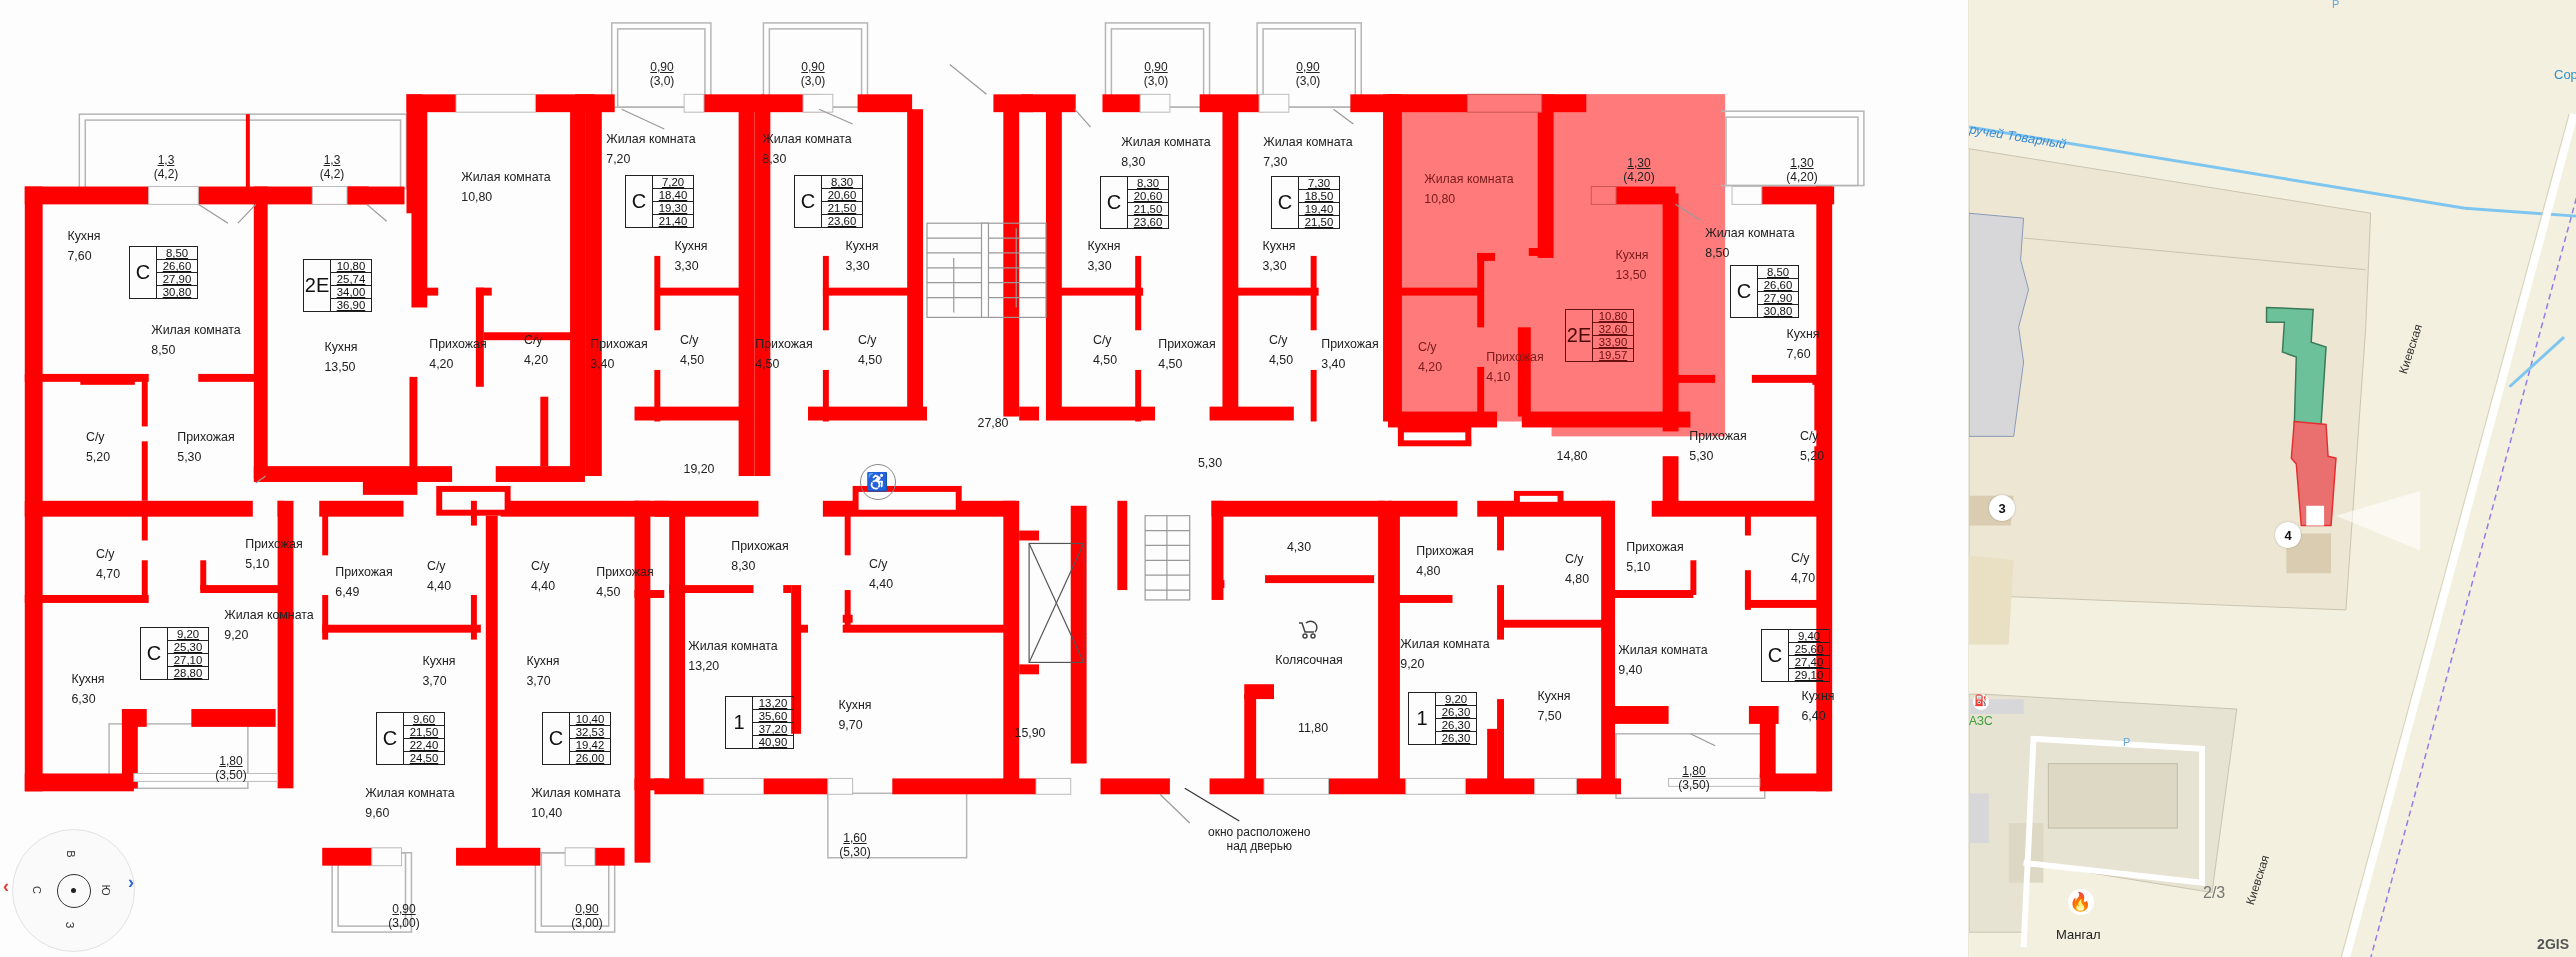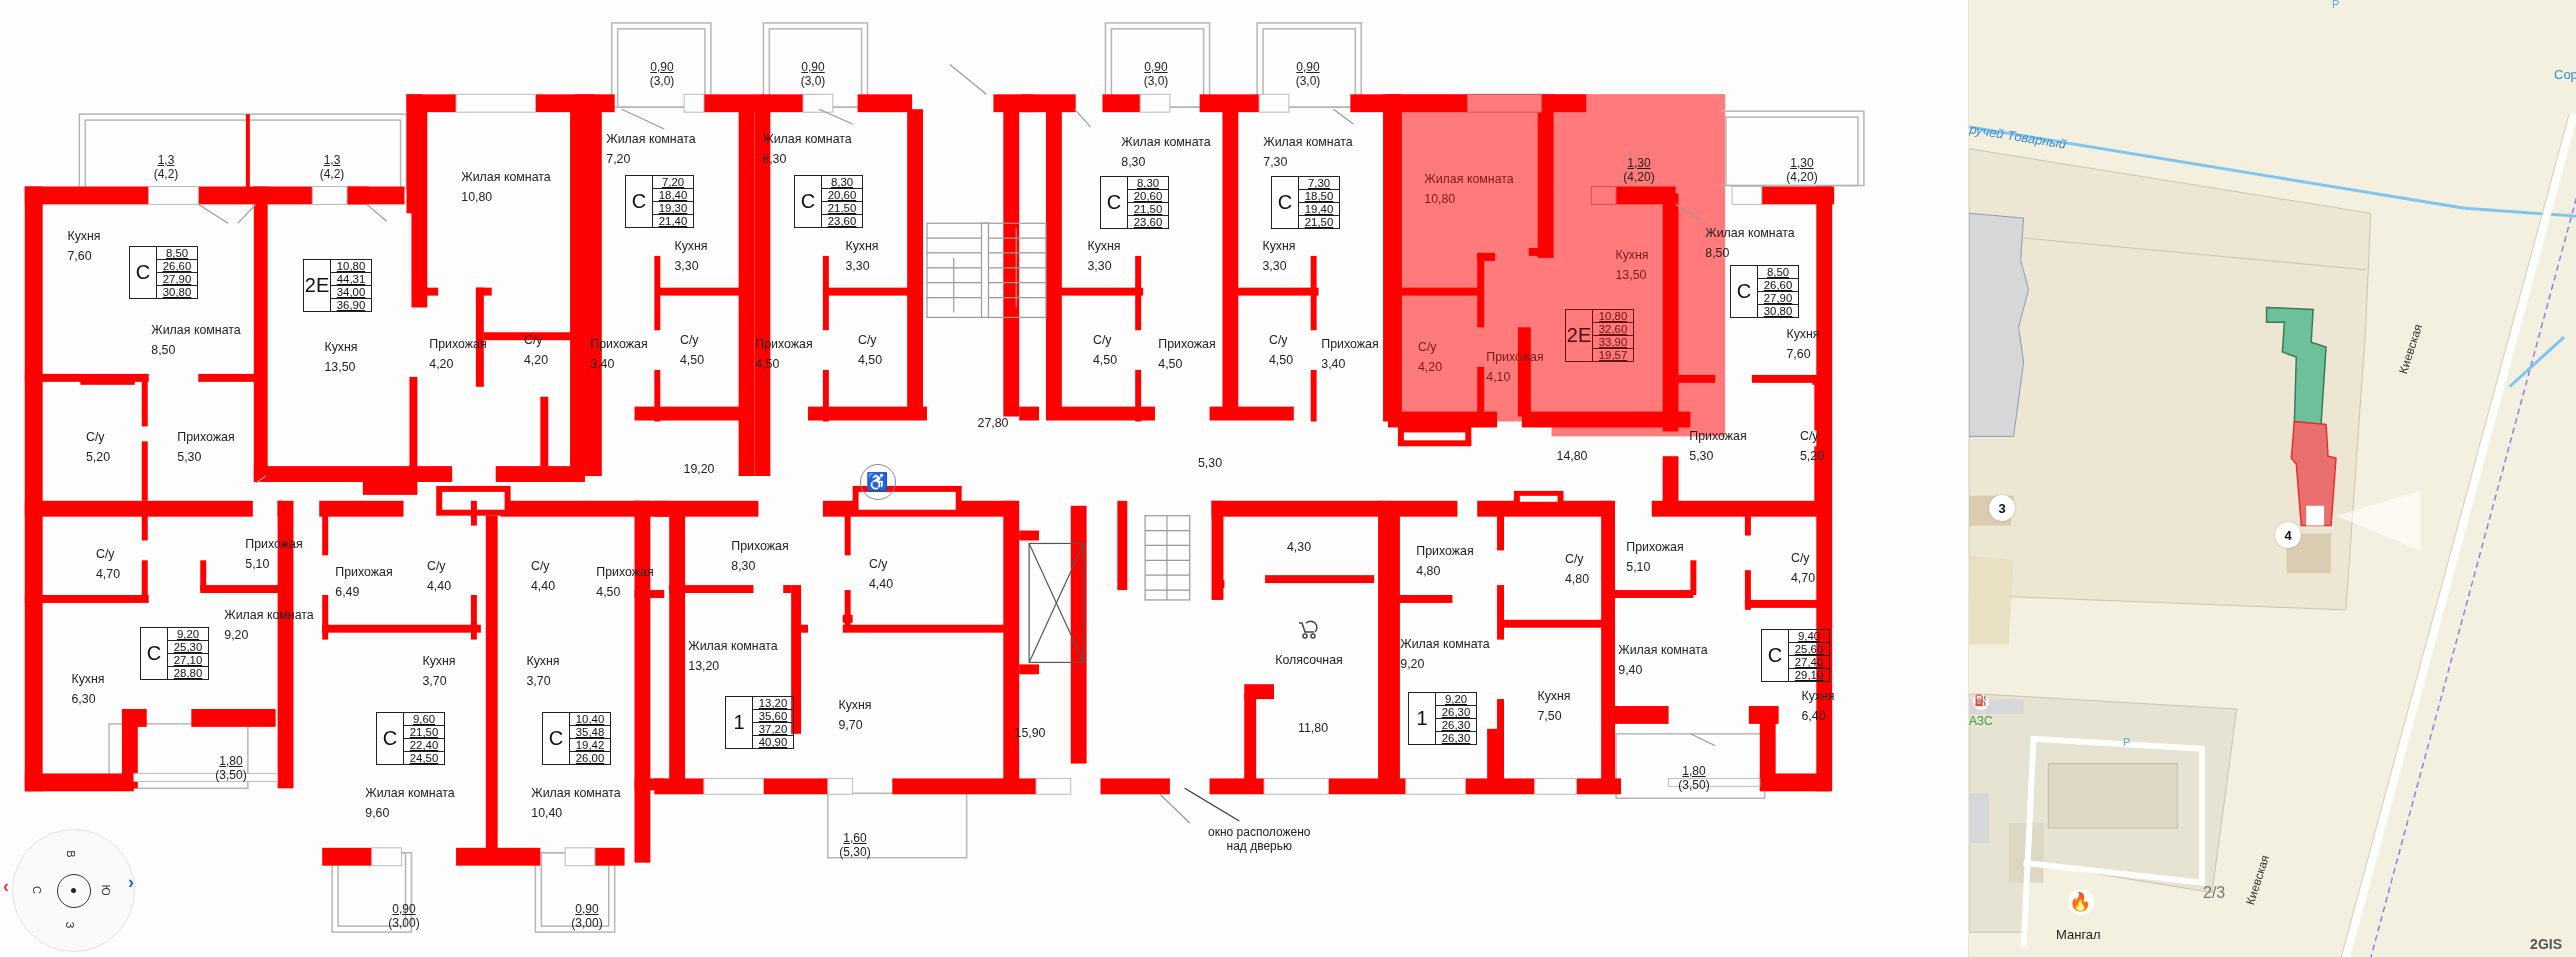--- a/index.html
+++ b/index.html
@@ -23,21 +23,21 @@
   .note{position:absolute;font-size:12px;color:#222;text-align:center;line-height:14px;}
   .compass{position:absolute;left:12px;top:829px;width:121px;height:121px;border-radius:50%;border:1.5px solid #e2e2e2;background:#fafafa;}
   .compass .dial{position:absolute;left:44px;top:44px;width:32px;height:32px;border:1.5px solid #333;border-radius:50%;}
   .compass .dot{position:absolute;left:58px;top:58px;width:5px;height:5px;border-radius:50%;background:#222;}
   .compass .d{position:absolute;font-size:11px;color:#333;}
   .compass .arr{position:absolute;font-size:18px;font-weight:bold;}
   #map{position:absolute;left:1968px;top:0;width:608px;height:958px;background:#f4f0df;overflow:hidden;border-left:1px solid #e9e6da;}
   #map svg{position:absolute;left:0;top:0;}
   .mtxt{position:absolute;font-size:13px;white-space:nowrap;}
   .pin{position:absolute;width:26px;height:26px;border-radius:50%;background:#fff;box-shadow:0 0 2px rgba(0,0,0,.25);font-weight:bold;font-size:13px;display:flex;align-items:center;justify-content:center;color:#111;}
-  .logo{position:absolute;right:15px;bottom:6px;font-size:14px;font-weight:bold;color:#555;}
+  .logo{position:absolute;right:8px;bottom:6px;font-size:14px;font-weight:bold;color:#555;}
 </style>
 </head>
 <body>
 
 <div id="plan">
   <svg id="walls" width="1968" height="958" viewBox="0 0 1985 966">
 
     <g>
       <rect x="1400" y="95" width="172" height="330" fill="#ff7a7a"></rect>
       <rect x="1565" y="95" width="175" height="345" fill="#ff7a7a"></rect>
@@ -577,21 +577,21 @@
           <span>8,50</span>
           <span>26,60</span>
           <span>27,90</span>
           <span>30,80</span>
         </div>
       </div>
       <div class="apt" style="left: 303px; top: 259px;">
         <div class="type">2Е</div>
         <div class="vals">
           <span>10,80</span>
-          <span>44,31</span>
+          <span>25,74</span>
           <span>34,00</span>
           <span>36,90</span>
         </div>
       </div>
       <div class="apt" style="left: 625px; top: 175px;">
         <div class="type">С</div>
         <div class="vals">
           <span>7,20</span>
           <span>18,40</span>
           <span>19,30</span>
@@ -658,21 +658,21 @@
           <span>9,60</span>
           <span>21,50</span>
           <span>22,40</span>
           <span>24,50</span>
         </div>
       </div>
       <div class="apt" style="left: 542px; top: 712px;">
         <div class="type">С</div>
         <div class="vals">
           <span>10,40</span>
-          <span>35,48</span>
+          <span>32,53</span>
           <span>19,42</span>
           <span>26,00</span>
         </div>
       </div>
       <div class="apt" style="left: 725px; top: 696px;">
         <div class="type">1</div>
         <div class="vals">
           <span>13,20</span>
           <span>35,60</span>
           <span>37,20</span>

